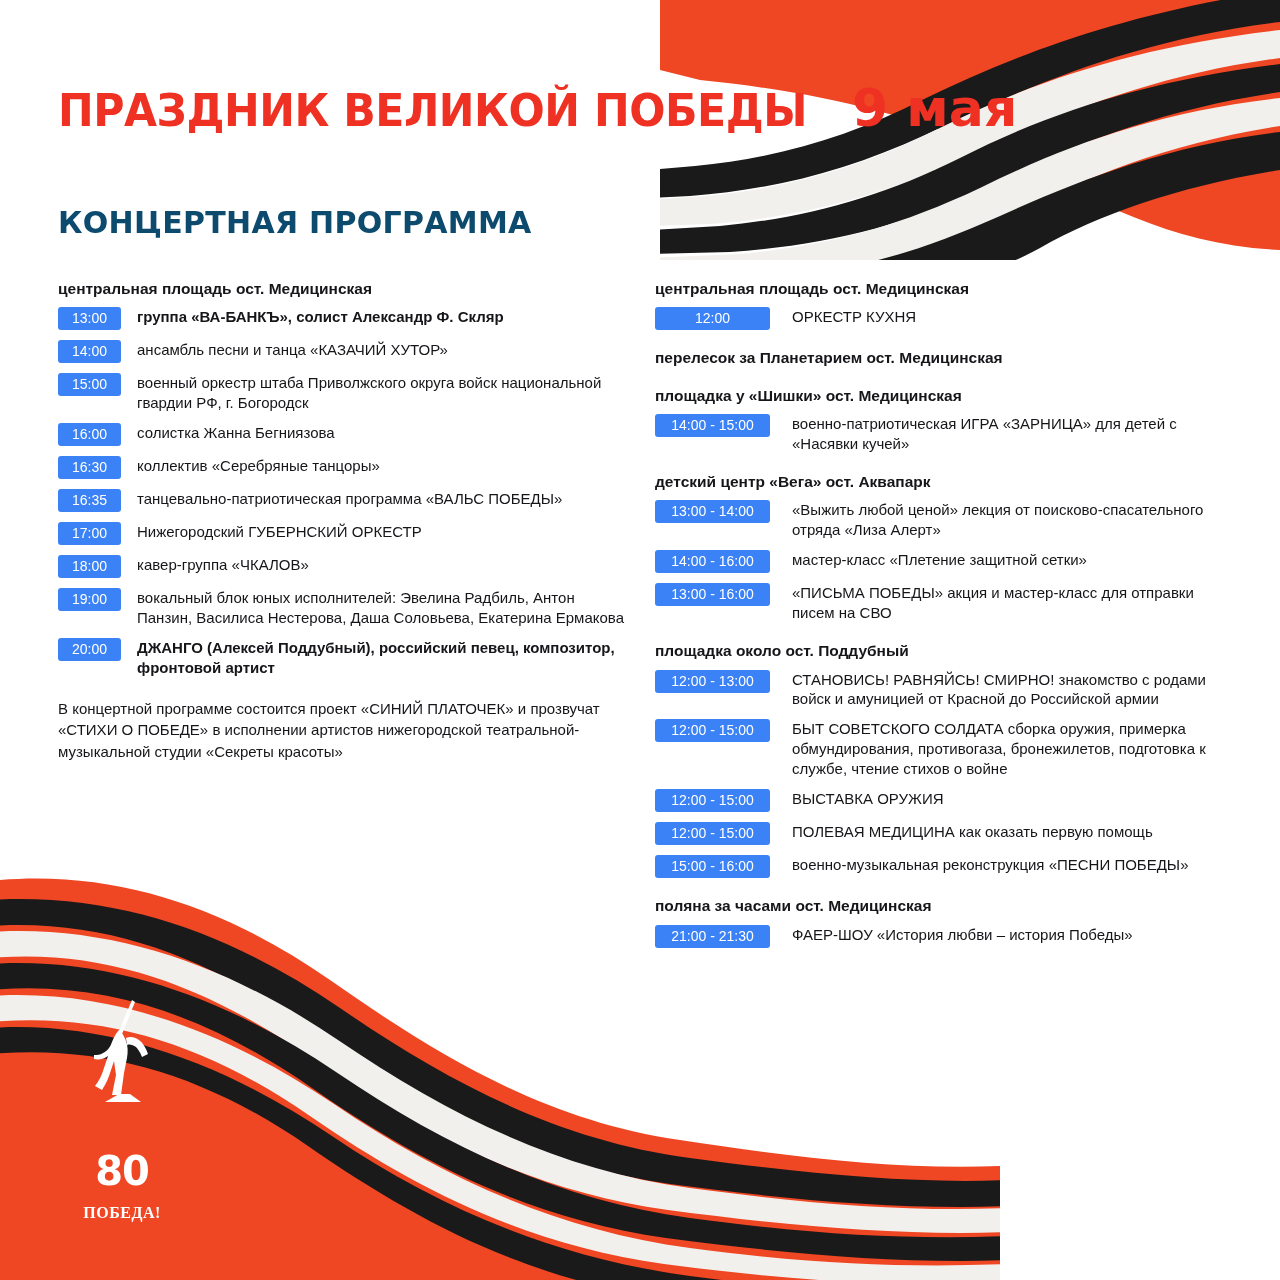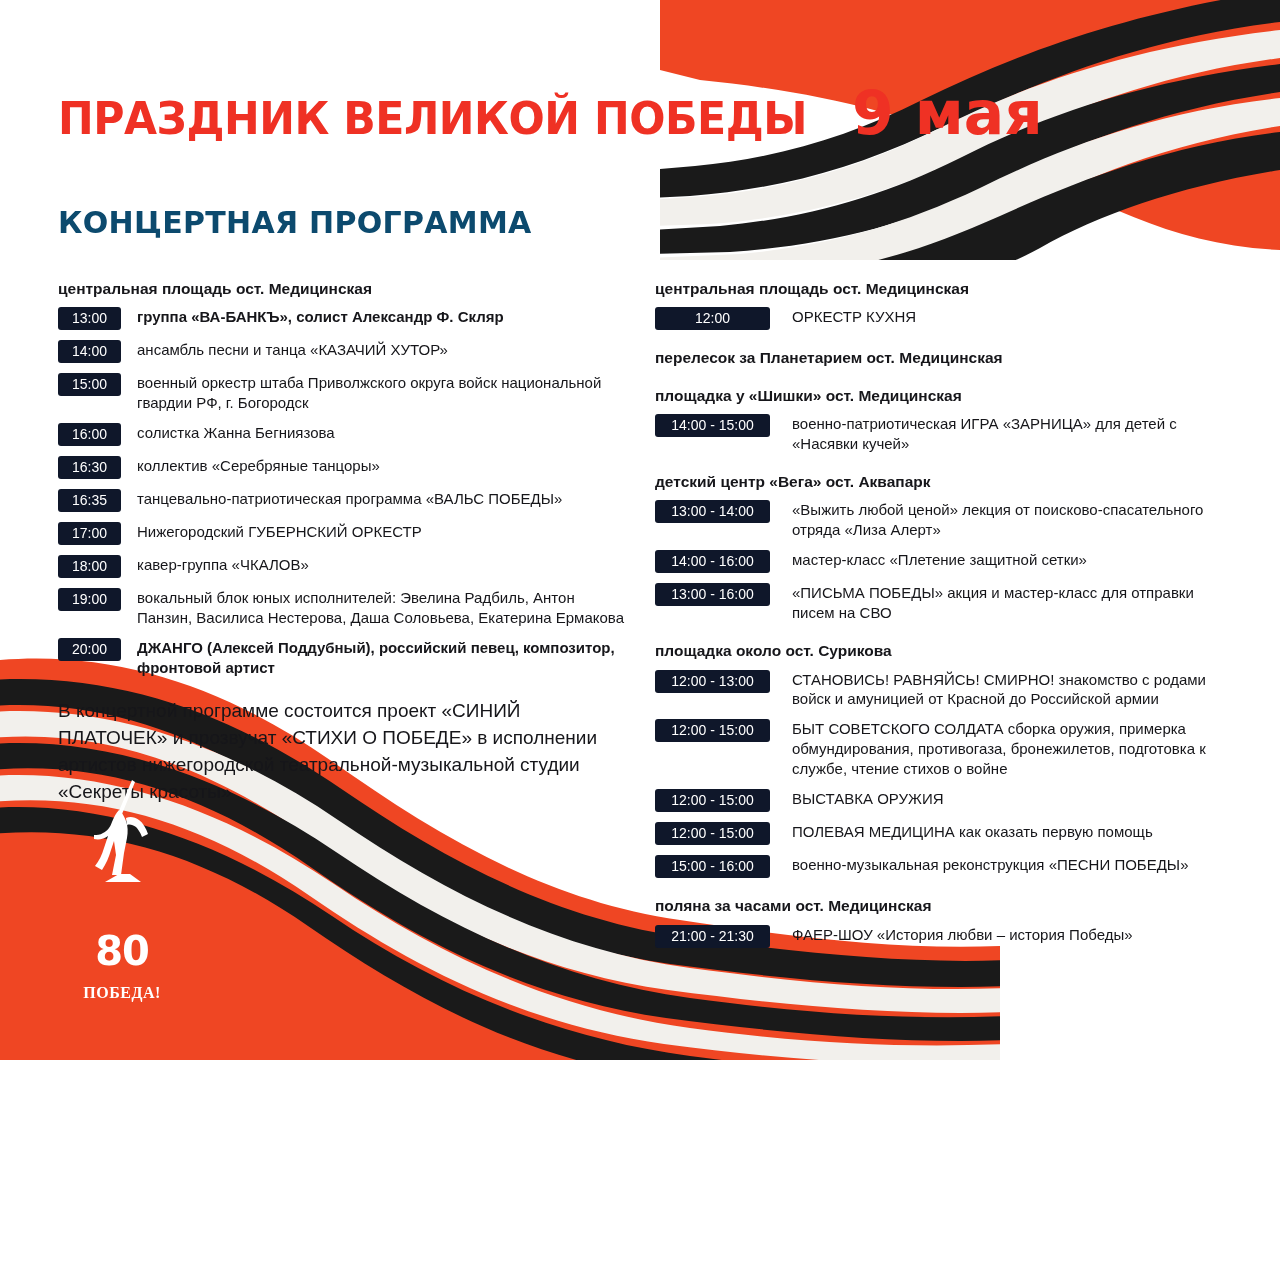--- a/index.html
+++ b/index.html
@@ -9,21 +9,21 @@
   body {
     width: 1280px;
     height: 1280px;
     background: #ffffff;
     font-family: "Liberation Sans", sans-serif;
     overflow: hidden;
   }
   .poster {
     position: relative;
     width: 1280px;
-    height: 1060px;
+    height: 1280px;
     overflow: hidden;
     background: #ffffff;
   }
 
   
   .ribbon-svg {
     position: absolute;
     pointer-events: none;
   }
   .ribbon-top { top: 0; right: 0; }
@@ -45,21 +45,21 @@
     font-size: 44px;
     letter-spacing: -0.5px;
     color: #ef3124;
     white-space: nowrap;
     transform: scaleX(0.97);
     transform-origin: left center;
   }
   .title-date {
     font-family: "DejaVu Sans", sans-serif;
     font-weight: bold;
-    font-size: 60px;
+    font-size: 52px;
     color: #ef3124;
     white-space: nowrap;
   }
 
   .section-title {
     position: absolute;
     top: 205px;
     left: 58px;
     font-family: "DejaVu Sans", sans-serif;
     font-weight: bold;
@@ -95,21 +95,21 @@
   }
   .venue.spaced { margin-top: 18px; }
 
   .item {
     display: flex;
     align-items: flex-start;
     margin-bottom: 9px;
   }
   .time {
     flex: 0 0 auto;
-    background: #0f172a;
+    background: #3b82f6;
     color: #ffffff;
     font-size: 14px;
     font-weight: normal;
     padding: 4px 9px 5px 9px;
     border-radius: 3px;
     line-height: 1;
     text-align: center;
     margin-top: 1px;
   }
   .col-left .time { width: 45px; }
@@ -119,21 +119,21 @@
   .desc {
     font-size: 15px;
     line-height: 1.33;
     color: #16161a;
     padding-top: 1px;
   }
   .desc.bold { font-weight: bold; }
 
   .note {
     margin-top: 20px;
-    font-size: 19px;
+    font-size: 15px;
     line-height: 1.42;
     color: #16161a;
   }
 
   
   .emblem {
     position: absolute;
     left: 62px;
     bottom: 58px;
     width: 120px;
@@ -272,21 +272,21 @@
     </div>
     <div class="item">
       <div class="time">14:00 - 16:00</div>
       <div class="desc">мастер-класс «Плетение защитной сетки»</div>
     </div>
     <div class="item">
       <div class="time">13:00 - 16:00</div>
       <div class="desc">«ПИСЬМА ПОБЕДЫ» акция и мастер-класс для отправки писем на СВО</div>
     </div>
 
-    <div class="venue spaced">площадка около ост. Сурикова</div>
+    <div class="venue spaced">площадка около ост. Поддубный</div>
     <div class="item">
       <div class="time">12:00 - 13:00</div>
       <div class="desc">СТАНОВИСЬ! РАВНЯЙСЬ! СМИРНО! знакомство с родами войск и амуницией от Красной до Российской армии</div>
     </div>
     <div class="item">
       <div class="time">12:00 - 15:00</div>
       <div class="desc">БЫТ СОВЕТСКОГО СОЛДАТА сборка оружия, примерка обмундирования, противогаза, бронежилетов, подготовка к службе, чтение стихов о войне</div>
     </div>
     <div class="item">
       <div class="time">12:00 - 15:00</div>

